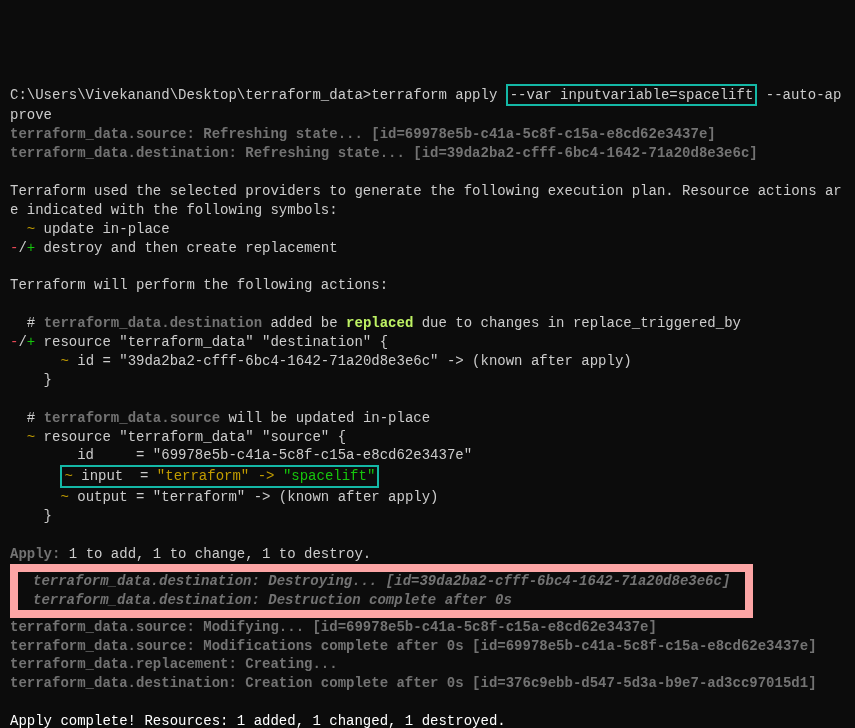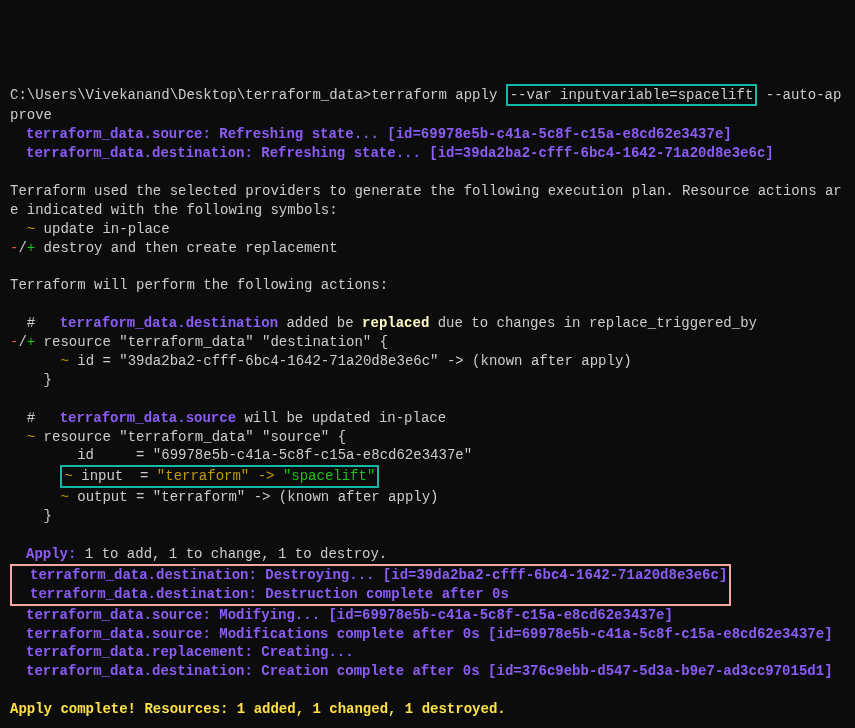--- a/index.html
+++ b/index.html
@@ -8,35 +8,36 @@
     font-family: Consolas, 'Courier New', monospace;
     font-size: 14px;
     line-height: 1.35;
     color: #cccccc;
     padding: 8px 10px;
     width: 855px;
     white-space: pre-wrap;
     word-break: break-all;
   }
   .white { color: #cccccc; }
-  .bold-white { color: #8b5cf6; font-weight: bold; margin-left: 16px; }
+  .bold-white { color: #737373; font-weight: bold; }
   .green { color: #16c60c; }
   .yellow { color: #c19c00; }
   .red { color: #e74856; }
-  .magenta { color: #fef9c3; margin-top: 16px; }
-  .bold-green { color: #fde047; font-weight: bold; margin-top: 45px; }
+  .magenta { color: #bef264; margin-top: 16px; }
+  .bold-green { color: #ffffff; font-weight: normal; margin-top: 45px; }
   .red-box {
     border: 2px solid #14b8a6;
     padding: 0 2px;
     display: inline-block;
   }
   .red-box-block {
-    border: 2px solid #fca5a5;
-    padding: 0 2px;
+    border: 8px solid #fca5a5;
+    padding: 0 15px;
     display: inline-block;
+    font-style: italic;
   }
 </style>
 </head>
 <body>
 
 
 
 <div><span class="white"><span>C:\Users\Vivekanand\Desktop\terraform_data&gt;terraform apply </span><span class="red-box">--var inputvariable=spacelift</span><span> --auto-approve</span></span>
 <span class="bold-white">terraform_data.source: Refreshing state... [id=69978e5b-c41a-5c8f-c15a-e8cd62e3437e]</span>
 <span class="bold-white">terraform_data.destination: Refreshing state... [id=39da2ba2-cfff-6bc4-1642-71a20d8e3e6c]</span>

